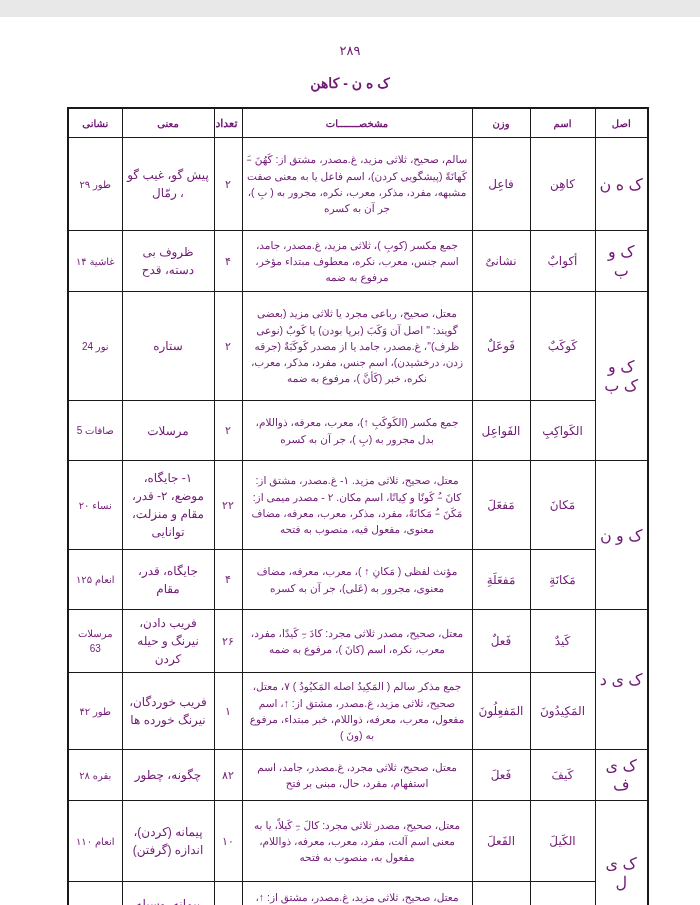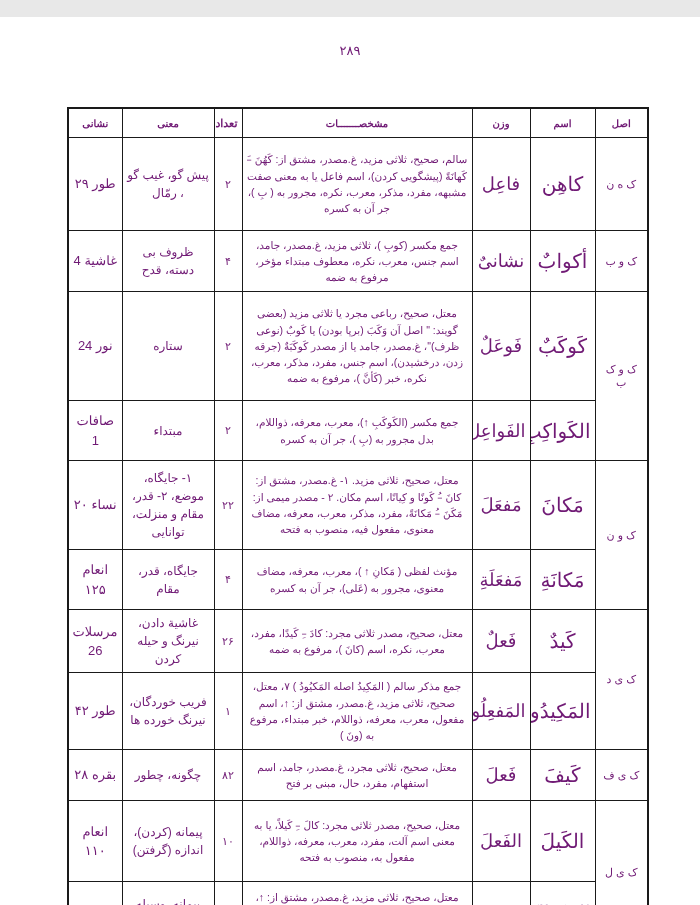--- a/index.html
+++ b/index.html
@@ -33,48 +33,49 @@
     padding:2px 4px;
     text-align:center;
     vertical-align:middle;
     overflow:hidden;
   }
   table.concordance{border:2px solid #1a1a1a;}
   thead th{font-size:10px;font-weight:bold;height:24px;padding:2px 2px;}
   thead th.h-tedad{font-size:11px;font-weight:bold;}
   td.c-asl{
     vertical-align:top;
-    font-size:11px;
+    font-size:16px;
     padding-top:8px;
     letter-spacing:1px;
   }
-  td.c-esm{font-size:20px;}
-  td.c-vazn{font-size:18px;}
+  td.c-esm{font-size:12px;}
+  td.c-vazn{font-size:12px;}
   td.c-mosh{font-size:10.5px;line-height:1.55;text-align:center;padding:3px 5px;}
   td.c-tedad{font-size:11px;}
   td.c-mani{font-size:12px;line-height:1.5;padding:2px 5px;}
-  td.c-neshani{font-size:13px;line-height:1.5;}
+  td.c-neshani{font-size:10px;line-height:1.5;}
   tbody tr:nth-child(1) td{height:88px;}
   tbody tr:nth-child(2) td{height:56px;}
   tbody tr:nth-child(3) td{height:104px;}
   tbody tr:nth-child(4) td{height:55px;}
   tbody tr:nth-child(5) td{height:84px;}
   tbody tr:nth-child(6) td{height:55px;}
   tbody tr:nth-child(7) td{height:58px;}
   tbody tr:nth-child(8) td{height:72px;}
   tbody tr:nth-child(9) td{height:46px;}
   tbody tr:nth-child(10) td{height:76px;}
   tbody tr:nth-child(11) td{height:58px;}
 </style>
 </head>
 <body>
 
 <div class="page">
 
   <div class="page-number">۲۸۹</div>
+  <div class="doc-title">ک ه ن - کاهن</div>
 
   <table class="concordance">
     <colgroup>
       <col style="width:53px">
         <col style="width:65px">
         <col style="width:58px">
       <col style="width:230px">
         <col style="width:28px">
         <col style="width:92px">
       <col style="width:54px">
@@ -100,38 +101,38 @@
         <td class="c-mani">پیش گو، غیب گو ، رمّال</td>
         <td class="c-neshani">طور ۲۹</td>
       </tr>
       <tr>
         <td class="c-asl">ک و ب</td>
         <td class="c-esm">أکوابٌ</td>
         <td class="c-vazn">نشانیٌ</td>
         <td class="c-mosh">جمع مکسر (کوبِ )، ثلاثی مزید، غ.مصدر، جامد، اسم جنس، معرب، نکره، معطوف مبتداء مؤخر، مرفوع به ضمه</td>
         <td class="c-tedad">۴</td>
         <td class="c-mani">ظروف بی دسته، قدح</td>
-        <td class="c-neshani">غاشیة 4</td>
+        <td class="c-neshani">غاشیة ۱۴</td>
       </tr>
       <tr>
         <td class="c-asl" rowspan="2">ک و ک ب</td>
         <td class="c-esm">کَوکَبٌ</td>
         <td class="c-vazn">فَوعَلٌ</td>
         <td class="c-mosh">معتل، صحیح، رباعی مجرد یا ثلاثی مزید (بعضی گویند: " اصل آن  وَکَبَ (برپا بودن) یا کَوبٌ (نوعی ظرف)"، غ.مصدر، جامد یا از مصدر کَوکَبَةٌ (جرقه زدن، درخشیدن)، اسم جنس، مفرد، مذکر، معرب، نکره، خبر (کَأنَّ )، مرفوع به ضمه</td>
         <td class="c-tedad">۲</td>
         <td class="c-mani">ستاره</td>
         <td class="c-neshani">نور 24</td>
       </tr>
       <tr>
         <td class="c-esm">الکَواکِبِ</td>
         <td class="c-vazn">الفَواعِل</td>
         <td class="c-mosh">جمع مکسر (الکَوکَبِ ↑)، معرب، معرفه، ذواللام، بدل مجرور به (بِ )، جر آن به کسره</td>
         <td class="c-tedad">۲</td>
-        <td class="c-mani">مبتداء</td>
-        <td class="c-neshani">صافات 1</td>
+        <td class="c-mani">مرسلات</td>
+        <td class="c-neshani">صافات 5</td>
       </tr>
       <tr>
         <td class="c-asl" rowspan="2">ک و ن</td>
         <td class="c-esm">مَکانَ</td>
         <td class="c-vazn">مَفعَلَ</td>
         <td class="c-mosh">معتل، صحیح، ثلاثی مزید. ۱- غ.مصدر، مشتق از: کانَ –ُ کَونًا و کِیانًا، اسم مکان. ۲ - مصدر میمی از: مَکَنَ –ُ مَکانَةً، مفرد، مذکر، معرب، معرفه، مضاف معنوی، مفعول فیه، منصوب به فتحه</td>
         <td class="c-tedad">۲۲</td>
         <td class="c-mani">۱- جایگاه، موضع، ۲- قدر، مقام و منزلت، توانایی</td>
         <td class="c-neshani">نساء ۲۰</td>
       </tr>
@@ -142,22 +143,22 @@
         <td class="c-tedad">۴</td>
         <td class="c-mani">جایگاه، قدر، مقام</td>
         <td class="c-neshani">انعام ۱۲۵</td>
       </tr>
       <tr>
         <td class="c-asl" rowspan="2">ک ی د</td>
         <td class="c-esm">کَیدٌ</td>
         <td class="c-vazn">فَعلٌ</td>
         <td class="c-mosh">معتل، صحیح، مصدر ثلاثی مجرد: کادَ –ِ کَیدًا، مفرد، معرب، نکره، اسم (کانَ )، مرفوع به ضمه</td>
         <td class="c-tedad">۲۶</td>
-        <td class="c-mani">غاشیة دادن، نیرنگ و حیله کردن</td>
-        <td class="c-neshani">مرسلات 26</td>
+        <td class="c-mani">فریب دادن، نیرنگ و حیله کردن</td>
+        <td class="c-neshani">مرسلات 63</td>
       </tr>
       <tr>
         <td class="c-esm">المَکِیدُونَ</td>
         <td class="c-vazn">المَفعِلُونَ</td>
         <td class="c-mosh">جمع مذکر سالم ( المَکِیدُ اصله المَکیُودُ ) ۷، معتل، صحیح، ثلاثی مزید، غ.مصدر، مشتق از: ↑، اسم مفعول، معرب، معرفه، ذواللام، خبر مبتداء، مرفوع به (ونَ )</td>
         <td class="c-tedad">۱</td>
         <td class="c-mani">فریب خوردگان، نیرنگ خورده ها</td>
         <td class="c-neshani">طور ۴۲</td>
       </tr>
       <tr>

